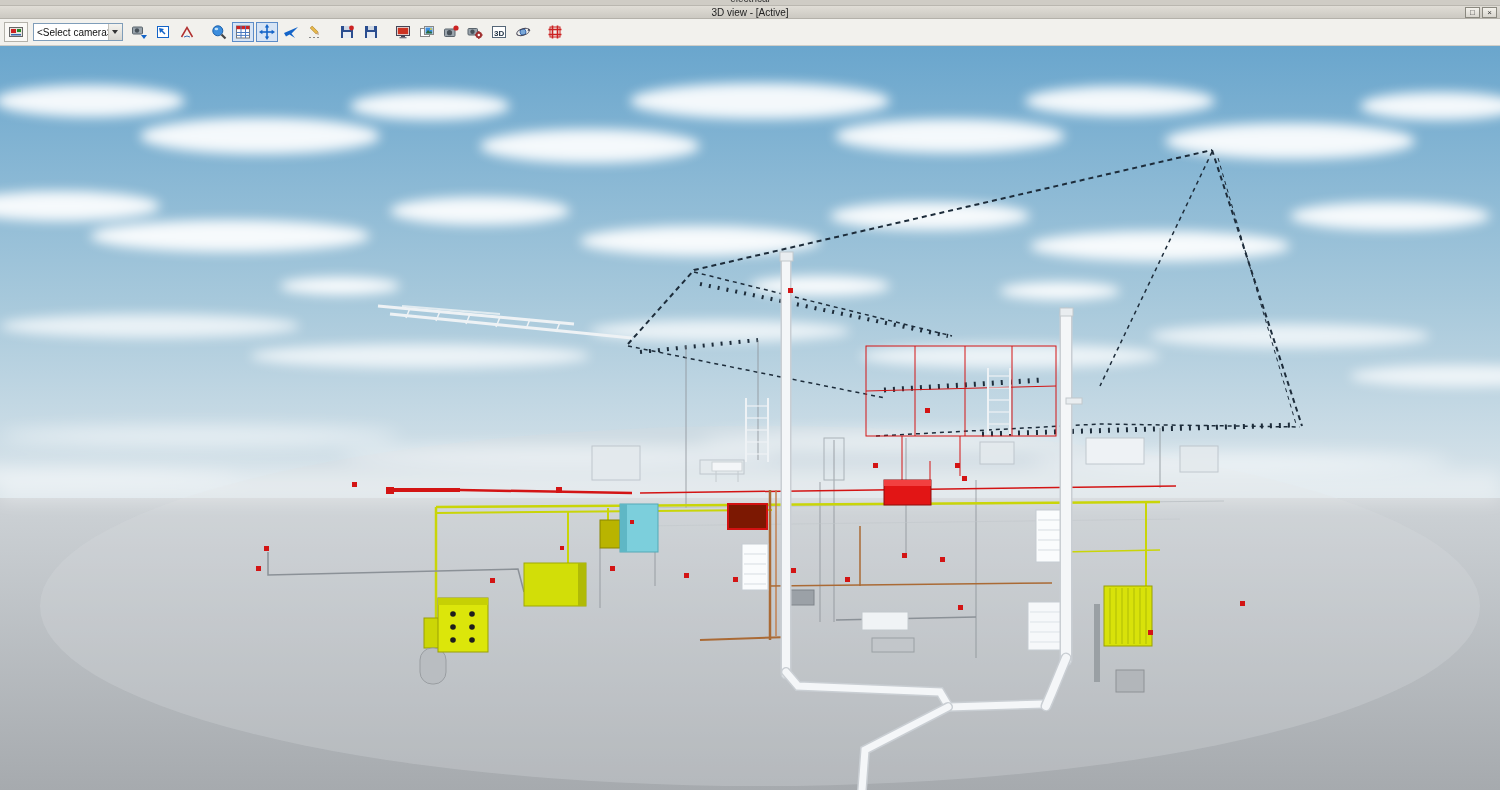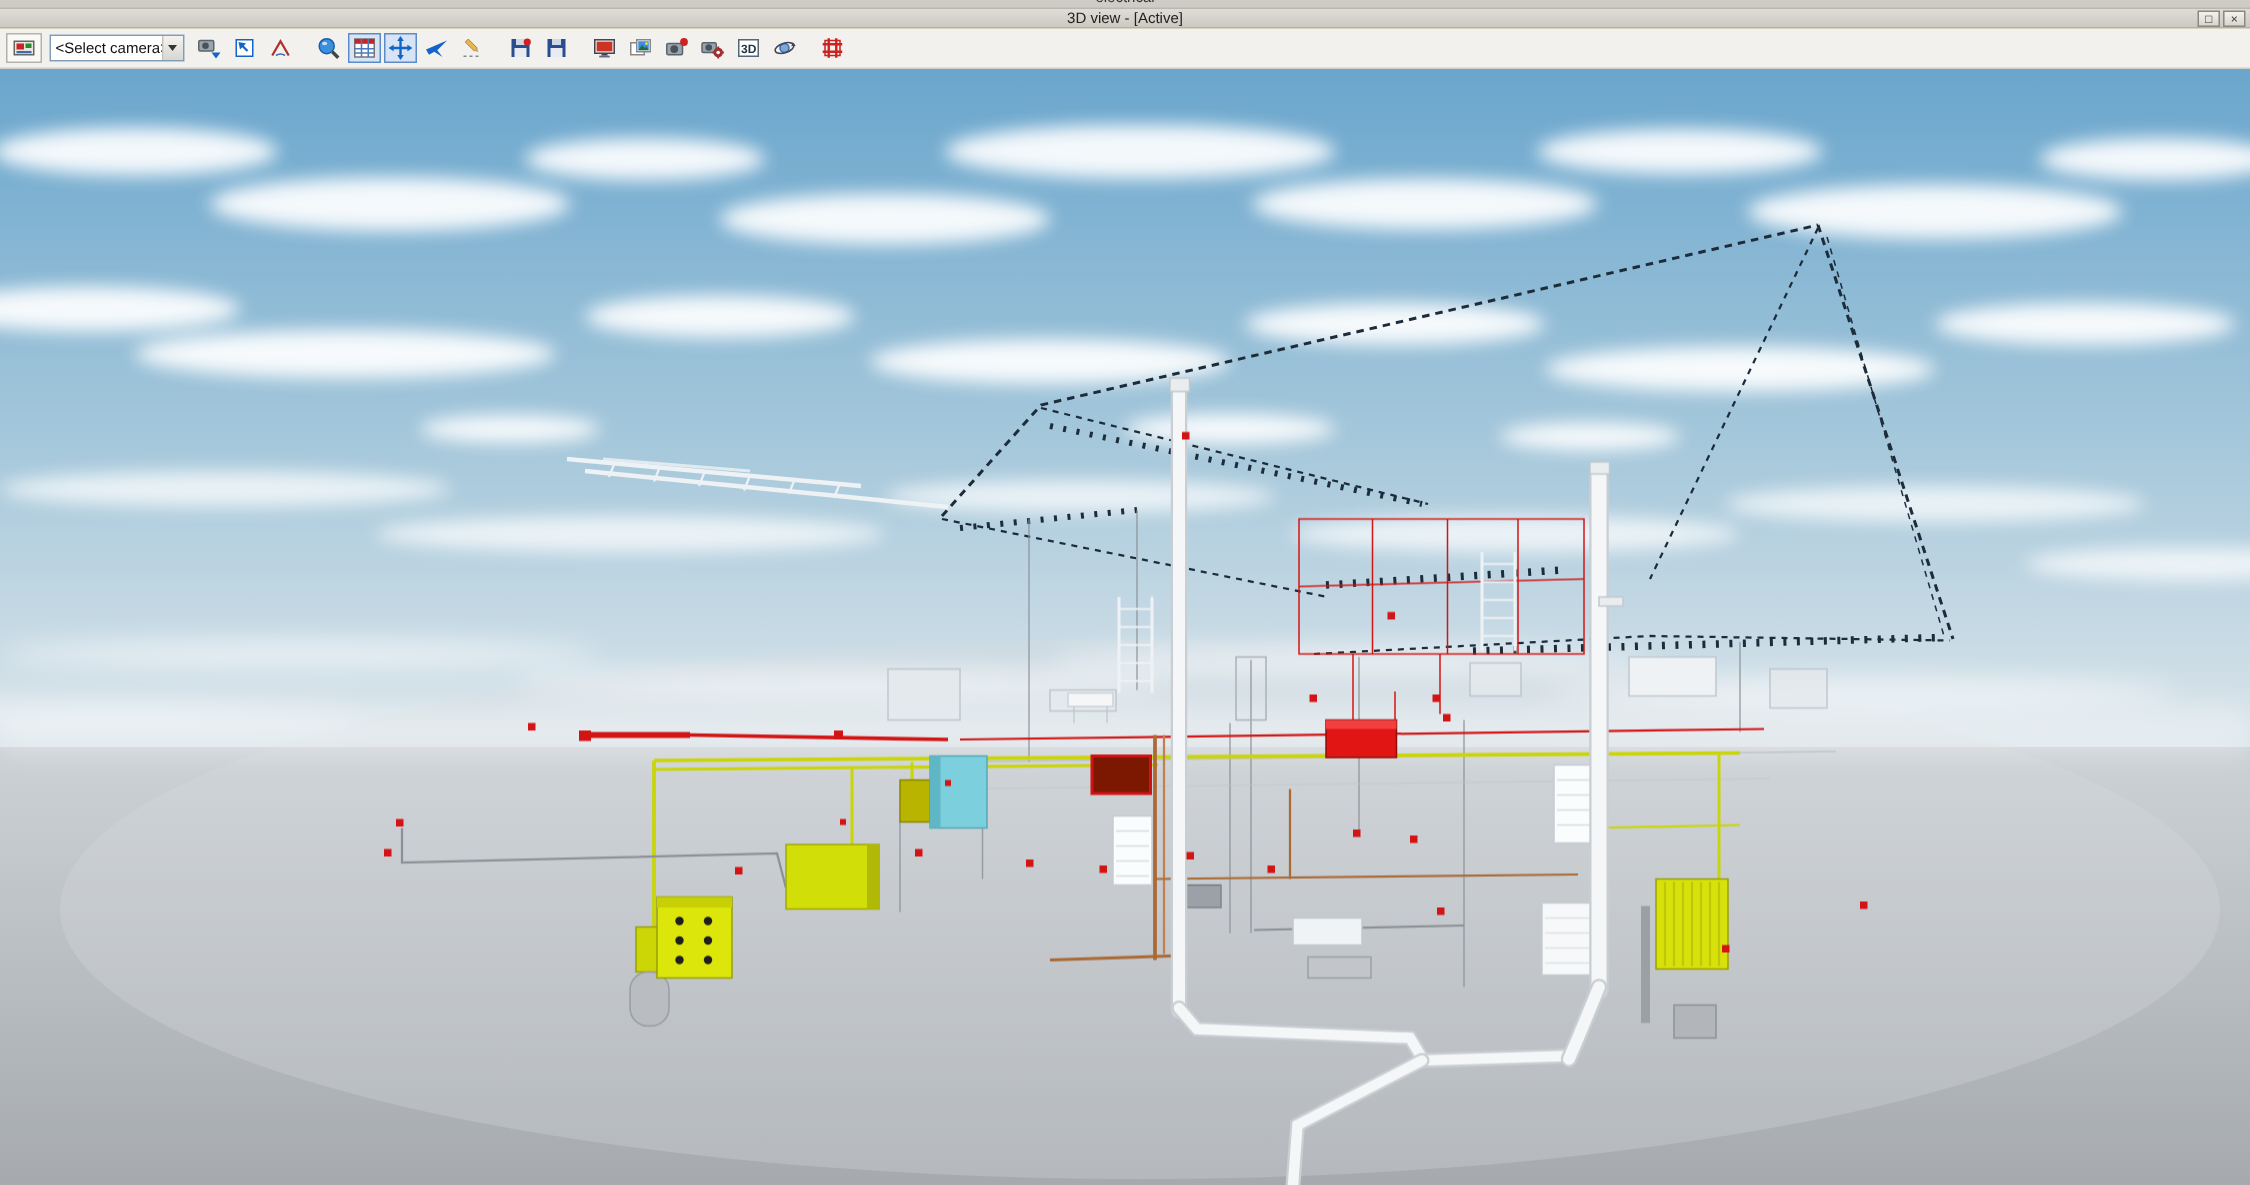--- a/index.html
+++ b/index.html
@@ -1,18 +1,18 @@
 <!DOCTYPE html>
 <html style="--sky-top: #6aa6cd; --sky-horizon: #dde6eb; --ground-far: #cdd2d6; --ground-near: #a6aaae; --pipe-white: #f4f6f8; --cable-tray-yellow: #c9d508; --electrical-red: #d31414; --conduit-dark: #1d2c3a; --duct-cyan: #7ccfdc; --copper: #aa6a35; --metal-gray: #8b9197;"><head>
 <meta charset="utf-8">
 <style>
   html,body{margin:0;padding:0;background:#888;}
   *{box-sizing:border-box;}
   body{font-family:"Liberation Sans", sans-serif;}
-  .app{width:1500px;height:790px;display:flex;flex-direction:column;overflow:hidden;background:#fef9c3;}
+  .app{width:1500px;height:790px;display:flex;flex-direction:column;overflow:hidden;background:#6d28d9;}
 
   
   .top-sliver{height:6px;background:#cfccc5;overflow:hidden;position:relative;border-bottom:1px solid #bab7b0;}
   .top-sliver .frag{position:absolute;left:0;right:0;top:-7px;text-align:center;font-size:10px;color:#333;}
 
   
   .title-bar{height:13px;background:linear-gradient(#e0ddd6,#ccc9c2);display:flex;align-items:center;position:relative;border-bottom:1px solid #b4b1aa;}
   .title-bar .title{position:absolute;left:0;right:0;text-align:center;font-size:10px;color:#222;line-height:13px;}
   .win-controls{margin-left:auto;display:flex;gap:2px;padding-right:3px;z-index:2;}
   .win-btn{width:15px;height:11px;border:1px solid #8a887f;background:linear-gradient(#f4f2ec,#d8d5ce);font-size:8px;line-height:9px;text-align:center;color:#333;padding:0;cursor:default;}

